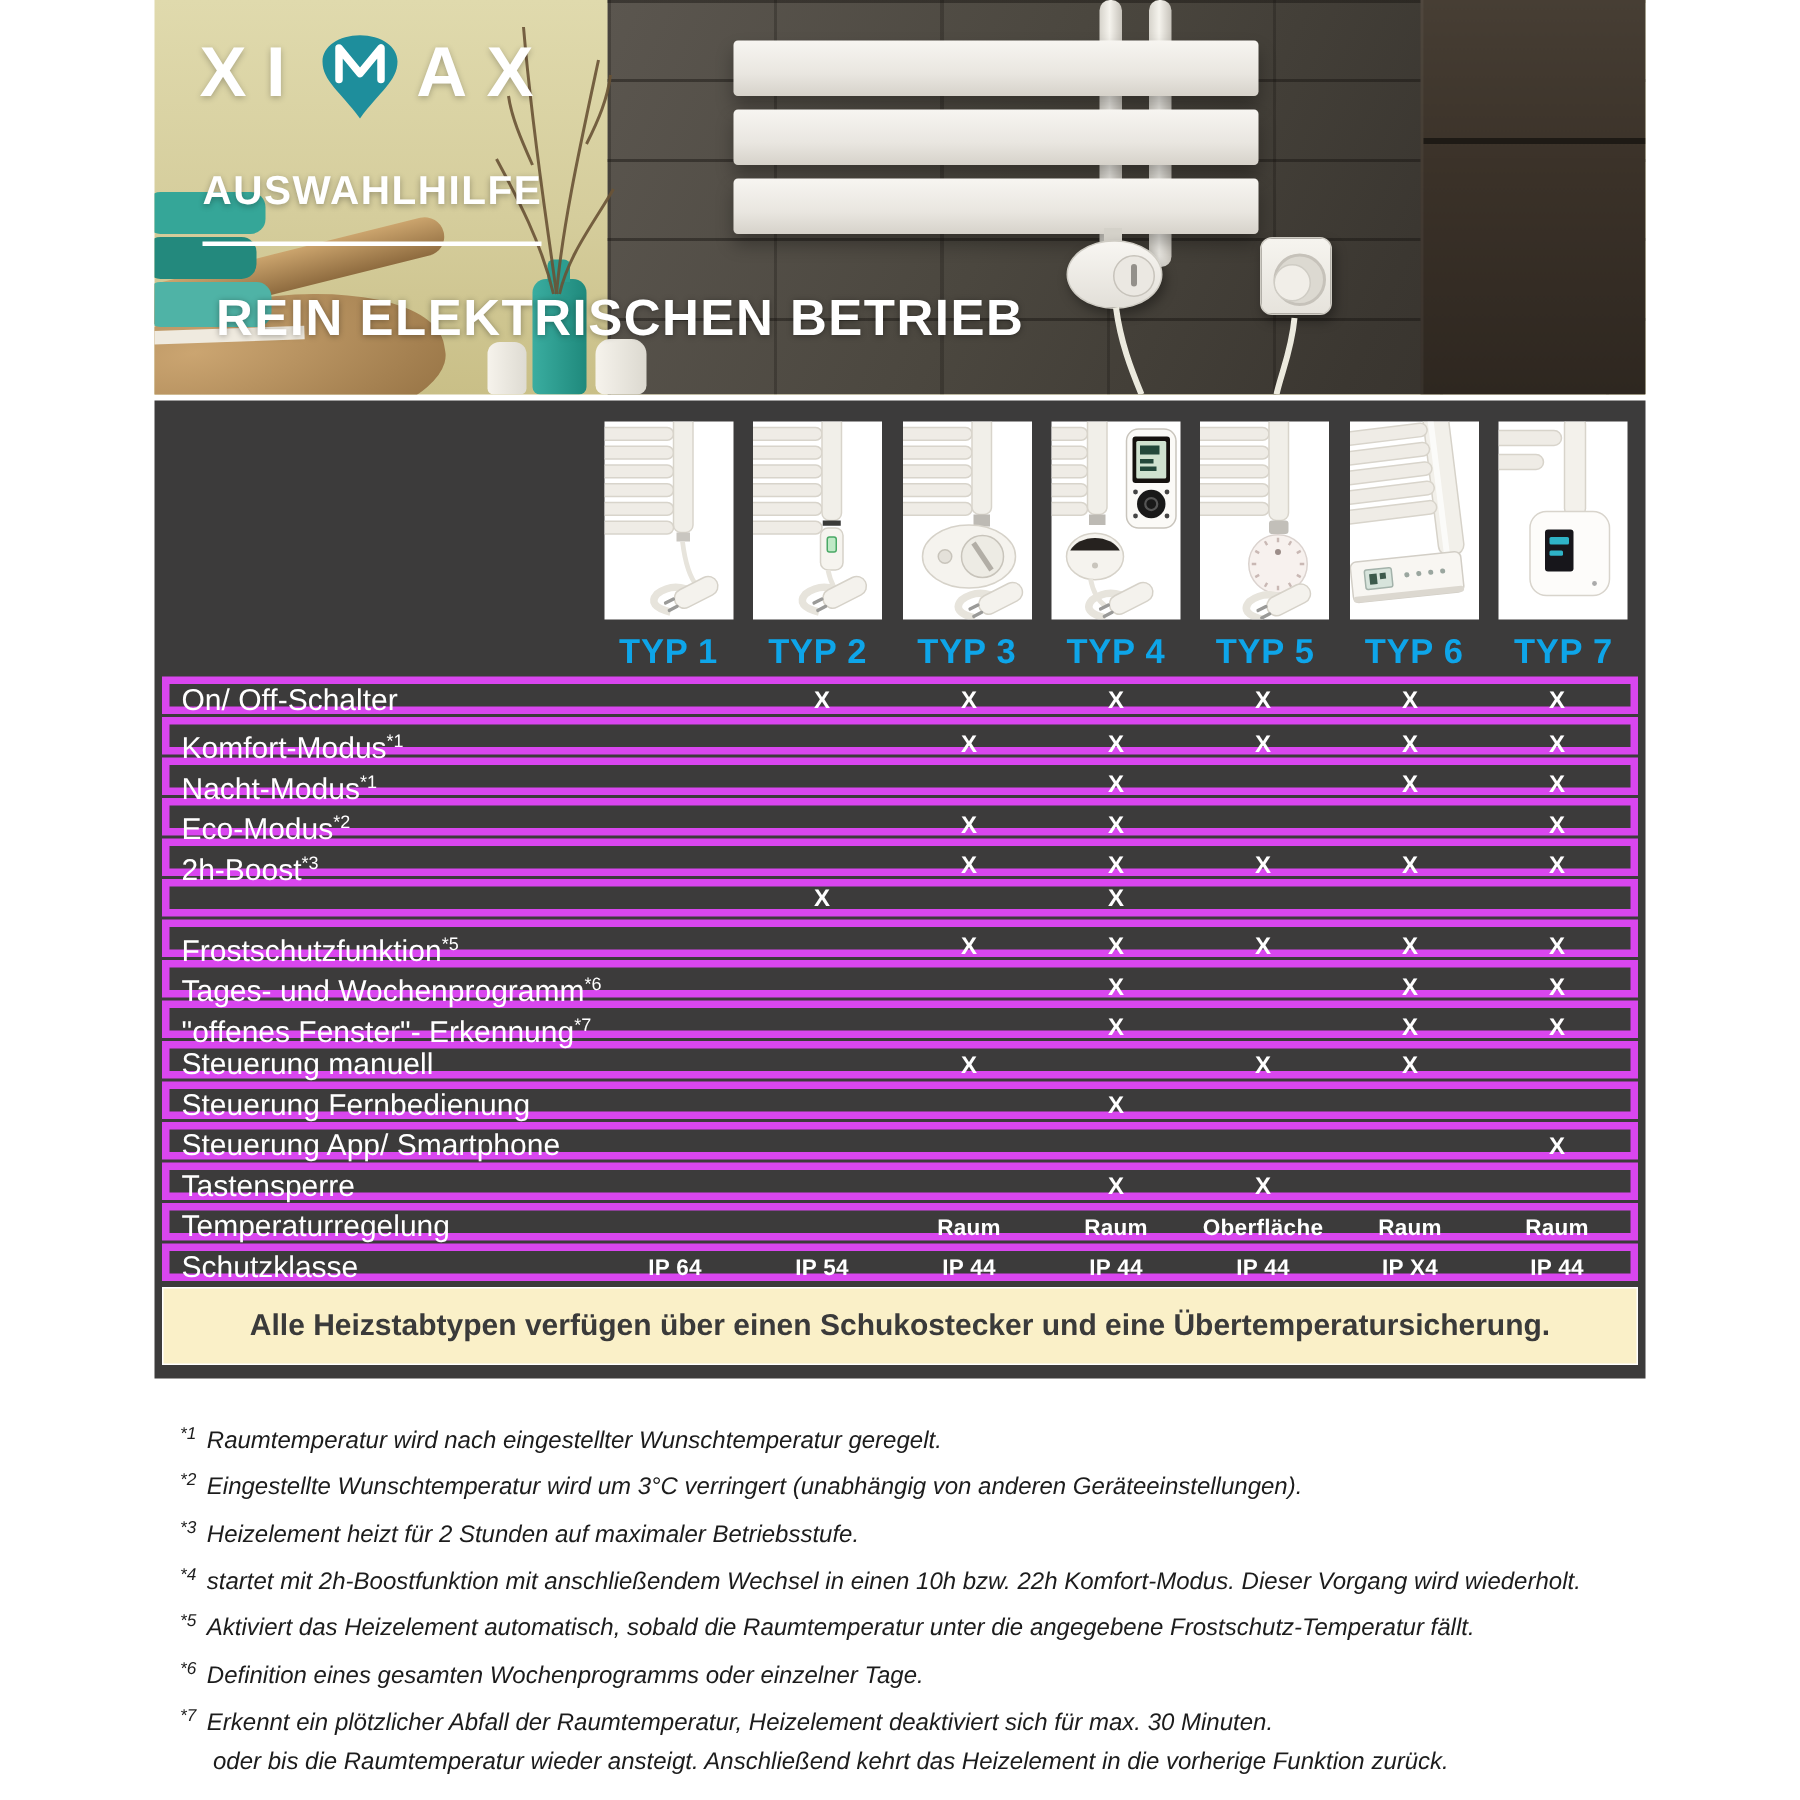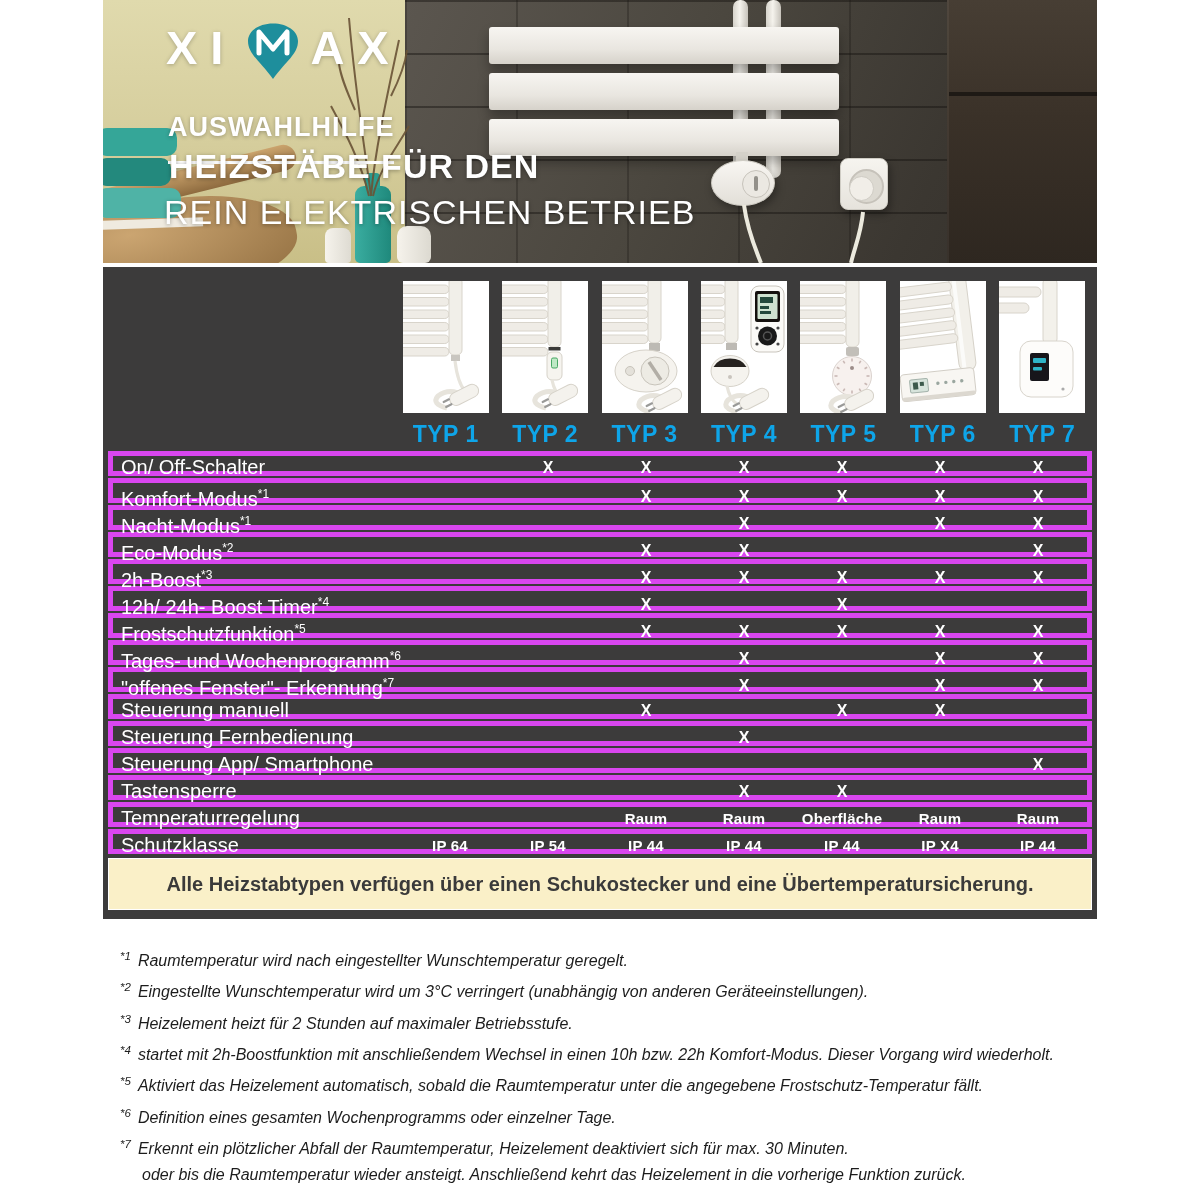--- a/index.html
+++ b/index.html
@@ -59,29 +59,29 @@
   .vase-white1 { left:222px; top:228px; width:26px; height:35px; z-index:4;
     background:linear-gradient(90deg,#f6f3ec,#dedbd2); border-radius:8px 8px 4px 4px; }
   .vase-teal { left:252px; top:186px; width:36px; height:77px; z-index:4;
     background:linear-gradient(90deg,#3aada0,#1f897c); border-radius:9px 9px 5px 5px; }
   .vase-teal::before { content:""; position:absolute; left:10px; top:-13px; width:15px; height:15px;
     background:#2c9d90; border-radius:4px 4px 0 0; }
   .vase-white2 { left:294px; top:226px; width:34px; height:37px; z-index:4;
     background:linear-gradient(90deg,#f6f3ec,#dcd9d0); border-radius:10px 10px 6px 6px; }
   .hero-svg { left:0; top:0; width:994px; height:263px; z-index:5; pointer-events:none; }
 
-  .hero-text { z-index:6; color:#fff;margin-left:33px; }
+  .hero-text { z-index:6; color:#fff; }
   .logo { left:30px; top:22px; display:flex; align-items:flex-start; gap:10px; }
   .logo .lt { font-size:47px; line-height:52px; font-weight:bold; letter-spacing:13px; color:#fff;
     text-shadow:0 1px 4px rgba(0,0,0,.25); }
   .kicker { left:32px; top:112px; font-size:27px; font-weight:bold; letter-spacing:1px;
     border-bottom:3px solid #fff; padding-bottom:18px; text-shadow:0 1px 4px rgba(0,0,0,.3); }
   .title1 { left:33px; top:147px; font-size:34px; font-weight:bold; letter-spacing:1px;
     text-shadow:0 1px 4px rgba(0,0,0,.35); }
-  .title2 { left:28px; top:193px; font-size:34px; font-weight:normal; letter-spacing:1px;
+  .title2 { left:41px; top:193px; font-size:34px; font-weight:bold; letter-spacing:1px;
     text-shadow:0 1px 4px rgba(0,0,0,.35); }
 
   .gap { height:4px; }
 
   
   .dark { background:#3C3B3B; padding:5px; }
   .prod-grid { display:grid; grid-template-columns:288px repeat(7,1fr); margin-top:9px; }
   .pimg { width:86px; height:132px; margin:0 auto; background:#ffffff; overflow:hidden; }
   .pimg svg { display:block; }
   .plabel { text-align:center; font-size:23px; font-weight:bold; color:#0ea5e9; height:38px;
@@ -146,21 +146,20 @@
     </svg>
     <div class="abs hero-text logo">
       <span class="lt">XI</span>
       <svg width="54" height="58" viewBox="0 0 54 58">
         <path d="M27 57 C14 39 2 32 2 19 C2 9 13 1.5 27 1.5 C41 1.5 52 9 52 19 C52 32 40 39 27 57 Z" fill="#1E8E9C"></path>
         <path d="M13 31 V10 L27 27 L41 10 V31" stroke="#fff" stroke-width="5" fill="none" stroke-linecap="round" stroke-linejoin="round"></path>
       </svg>
       <span class="lt">AX</span>
     </div>
     <div class="abs hero-text kicker">AUSWAHLHILFE</div>
-    <div class="abs hero-text title1">HEIZSTÄBE FÜR DEN</div>
     <div class="abs hero-text title2">REIN ELEKTRISCHEN BETRIEB</div>
   </div>
 
   <div class="gap"></div>
 
   <div class="dark">
     <div class="prod-grid">
         <div></div>
         <div>
           <div class="pimg">
@@ -402,21 +401,20 @@
           <div class="flabel">2h-Boost<sup>*3</sup></div>
           <div class="fcell"></div>
           <div class="fcell"></div>
           <div class="fcell">X</div>
           <div class="fcell">X</div>
           <div class="fcell">X</div>
           <div class="fcell">X</div>
           <div class="fcell">X</div>
         </div>
         <div class="frow">
-          <div class="flabel">12h/ 24h- Boost Timer<sup>*4</sup></div>
           <div class="fcell"></div>
           <div class="fcell"></div>
           <div class="fcell">X</div>
           <div class="fcell"></div>
           <div class="fcell">X</div>
           <div class="fcell"></div>
           <div class="fcell"></div>
         </div>
         <div class="frow">
           <div class="flabel">Frostschutzfunktion<sup>*5</sup></div>

